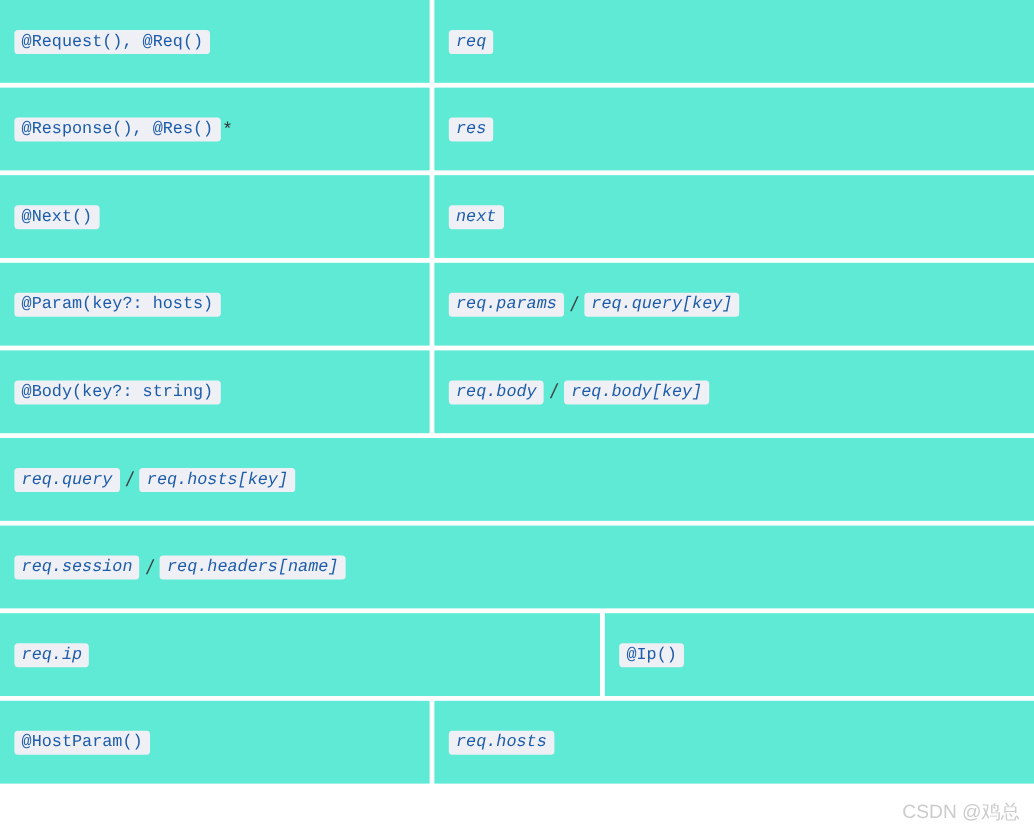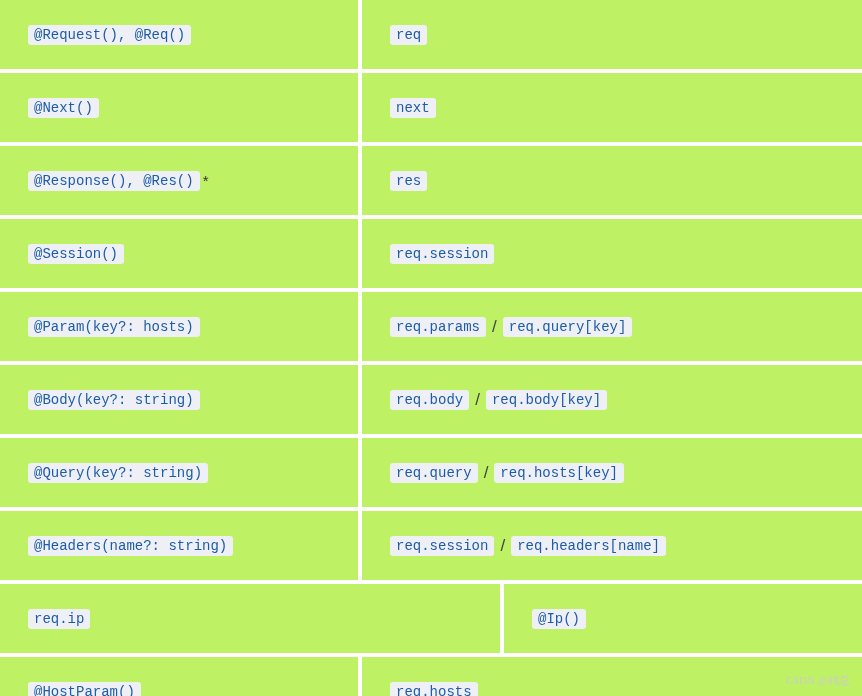--- a/index.html
+++ b/index.html
@@ -18,32 +18,33 @@
       width: 100%;
       border-collapse: separate;
       border-spacing: 4px 4px;
     }
     .row {
       display: flex;
       gap: 4px;
       margin-bottom: 4px;
     }
     .cell {
-      background: #bef264;
-      padding: 24px 28px;
+      background: #5eead4;
+      padding: 24px 12px;
       display: flex;
       align-items: center;
       min-height: 69px;
     }
     .cell-left {
       width: 358px;
       flex-shrink: 0;
     }
     .cell-right {
       flex: 1;
+      font-style: italic;
     }
     .code {
       font-family: 'SF Mono', Monaco, Menlo, Consolas, 'Courier New', monospace;
       font-size: 14px;
       color: #1d5caa;
       background: #eef0f6;
       padding: 2px 6px;
       border-radius: 3px;
       display: inline-block;
     }
@@ -56,65 +57,57 @@
     .asterisk {
       font-family: -apple-system, BlinkMacSystemFont, sans-serif;
       font-size: 15px;
       color: #333;
       margin-left: 3px;
     }
     .watermark {
       position: fixed;
       bottom: 8px;
       right: 12px;
-      font-size: 11px;
+      font-size: 16px;
       color: #cccccc;
-      font-family: Liberation Serif, serif;
+      font-family: Liberation Sans, sans-serif;
     }
   </style>
 </head>
 <body>
 
 <div class="table">
   <div class="row">
     <div class="cell cell-left">
       <span class="code">@Request(), @Req()</span>
     </div>
     <div class="cell cell-right">
       <span class="code">req</span>
     </div>
   </div>
 
   <div class="row">
     <div class="cell cell-left">
-      <span class="code">@Next()</span>
-    </div>
-    <div class="cell cell-right">
-      <span class="code">next</span>
-    </div>
-  </div>
-
-  <div class="row">
-    <div class="cell cell-left">
       <span class="code">@Response(), @Res()</span>
       <span class="asterisk">*</span>
     </div>
     <div class="cell cell-right">
       <span class="code">res</span>
     </div>
   </div>
 
   <div class="row">
     <div class="cell cell-left">
-      <span class="code">@Session()</span>
+      <span class="code">@Next()</span>
     </div>
     <div class="cell cell-right">
-      <span class="code">req.session</span>
+      <span class="code">next</span>
     </div>
   </div>
+
 
   <div class="row">
     <div class="cell cell-left">
       <span class="code">@Param(key?: hosts)</span>
     </div>
     <div class="cell cell-right">
       <span class="code">req.params</span>
       <span class="separator">/</span>
       <span class="code">req.query[key]</span>
     </div>
@@ -125,34 +118,28 @@
       <span class="code">@Body(key?: string)</span>
     </div>
     <div class="cell cell-right">
       <span class="code">req.body</span>
       <span class="separator">/</span>
       <span class="code">req.body[key]</span>
     </div>
   </div>
 
   <div class="row">
-    <div class="cell cell-left">
-      <span class="code">@Query(key?: string)</span>
-    </div>
     <div class="cell cell-right">
       <span class="code">req.query</span>
       <span class="separator">/</span>
       <span class="code">req.hosts[key]</span>
     </div>
   </div>
 
   <div class="row">
-    <div class="cell cell-left">
-      <span class="code">@Headers(name?: string)</span>
-    </div>
     <div class="cell cell-right">
       <span class="code">req.session</span>
       <span class="separator">/</span>
       <span class="code">req.headers[name]</span>
     </div>
   </div>
 
   <div class="row">
     <div class="cell cell-right">
       <span class="code">req.ip</span>

